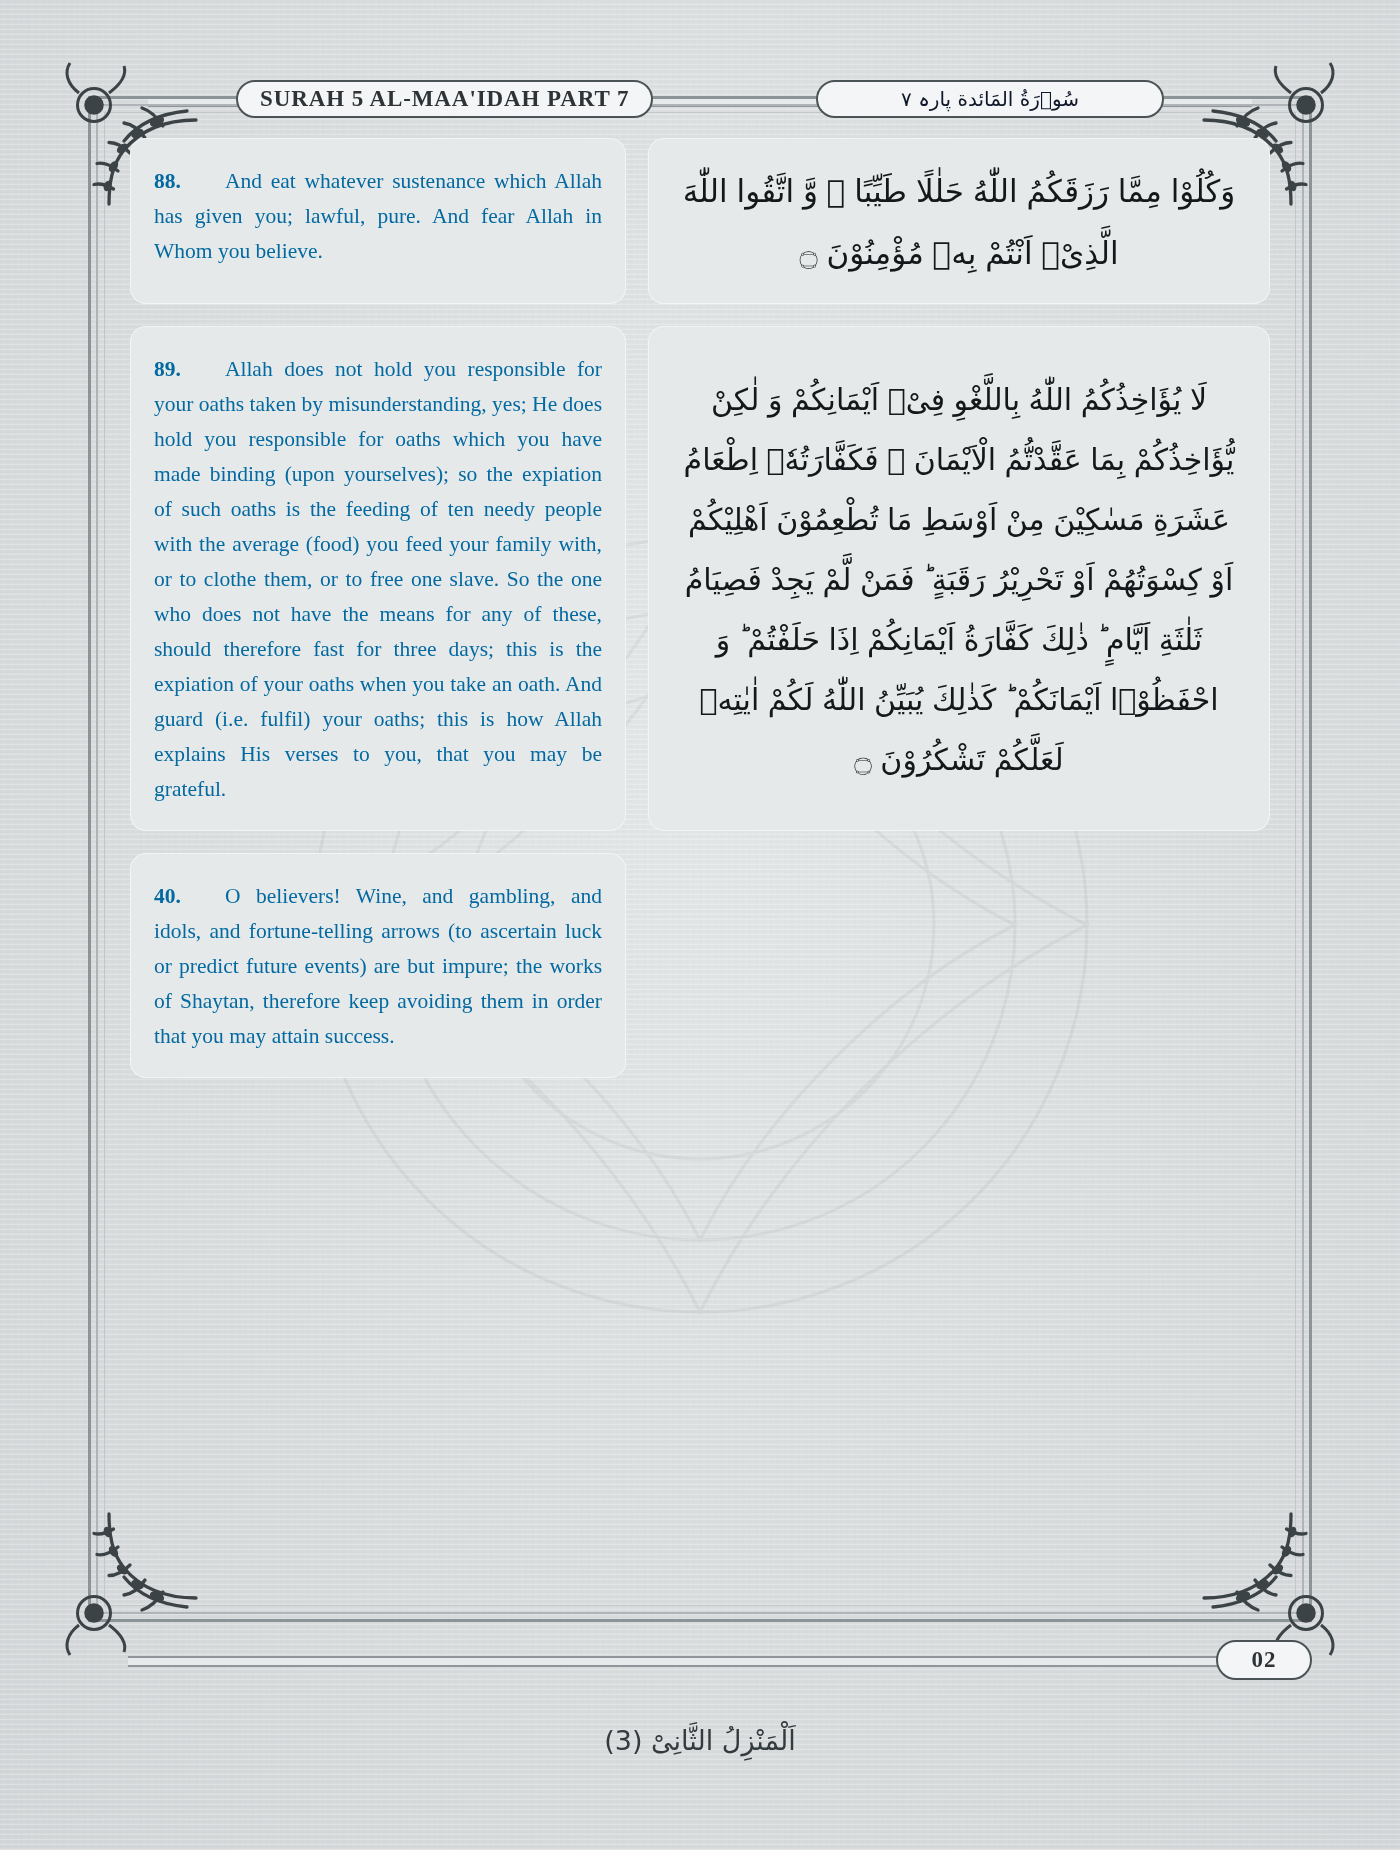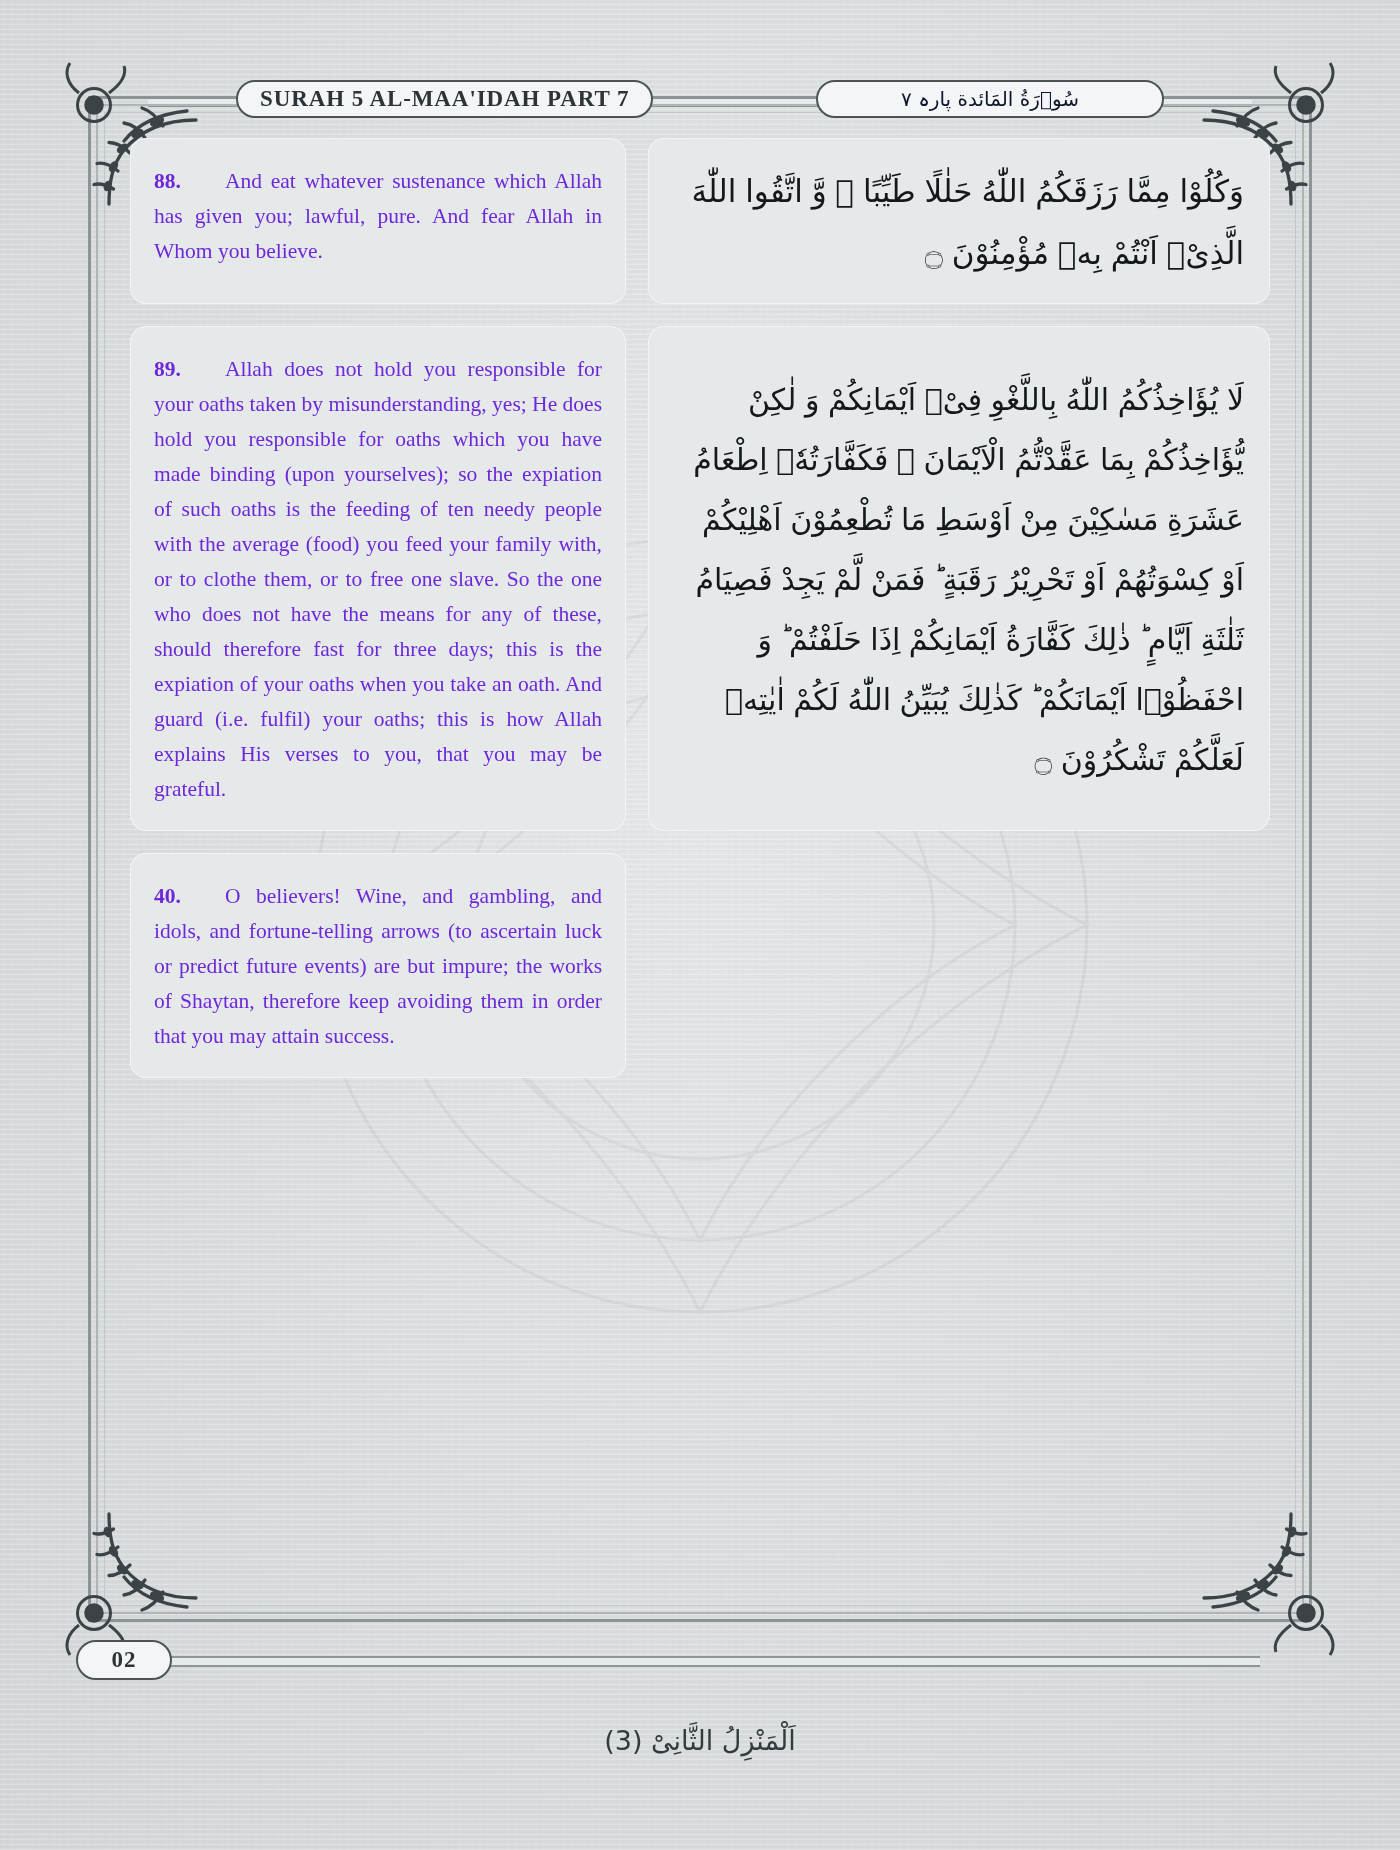--- a/index.html
+++ b/index.html
@@ -161,51 +161,52 @@
     flex: 1 1 auto;
     padding: 22px 26px 20px 26px;
     display: flex;
     align-items: center;
   }
 
   .verse-en {
     font-family: "Liberation Serif", serif;
     font-size: 21.5px;
     line-height: 35px;
-    color: #6d28d9;
+    color: #0369a1;
     text-align: justify;
     text-align-last: left;
     hyphens: none;
   }
   .verse-num {
     font-weight: 700;
     margin-right: 44px;
   }
 
   .verse-ar {
     font-family: "DejaVu Sans", sans-serif;
     direction: rtl;
+    text-align: center;
     color: #14181a;
     font-size: 30px;
     line-height: 60px;
     width: 100%;
     word-spacing: -1px;
   }
   .verse-ar.sz-lg { font-size: 31px; line-height: 62px; }
 
   
   .footer-band {
     position: absolute;
-    left: 76px;
+    left: 88px;
     bottom: 168px;
     width: 1224px;
     height: 44px;
     display: flex;
     align-items: center;
-    justify-content: flex-start;
+    justify-content: flex-end;
   }
   .footer-rule {
     position: absolute;
     left: 40px; right: 40px;
     top: 18px;
     height: 7px;
     border-top: 2px solid #8f9599;
     border-bottom: 2px solid #8f9599;
     background: #e7eaeb;
   }

